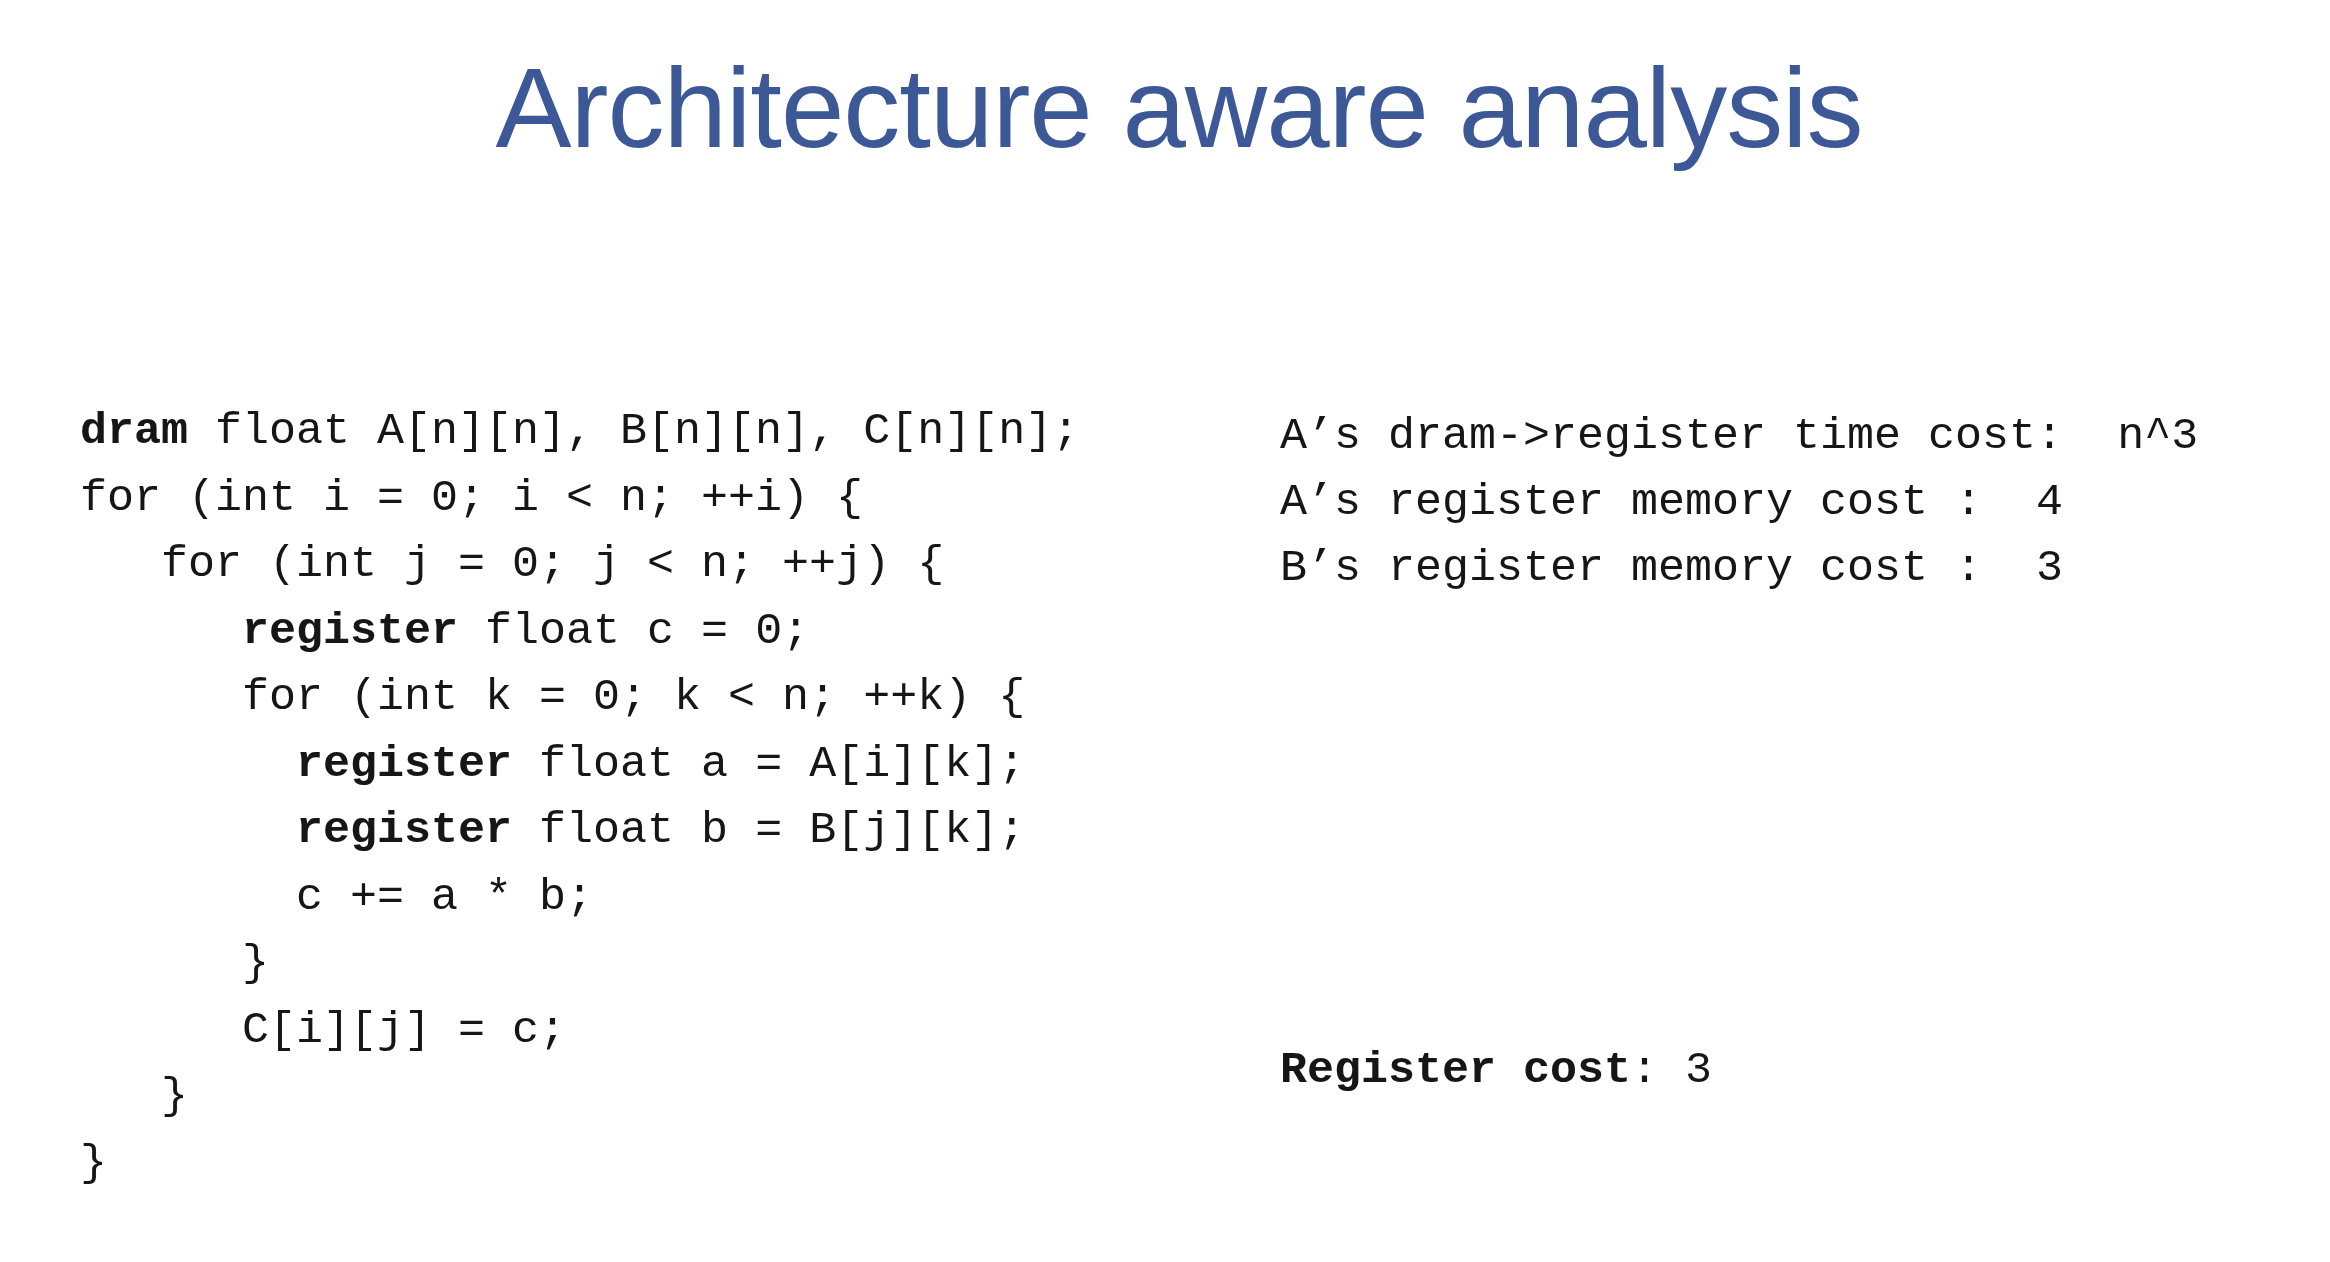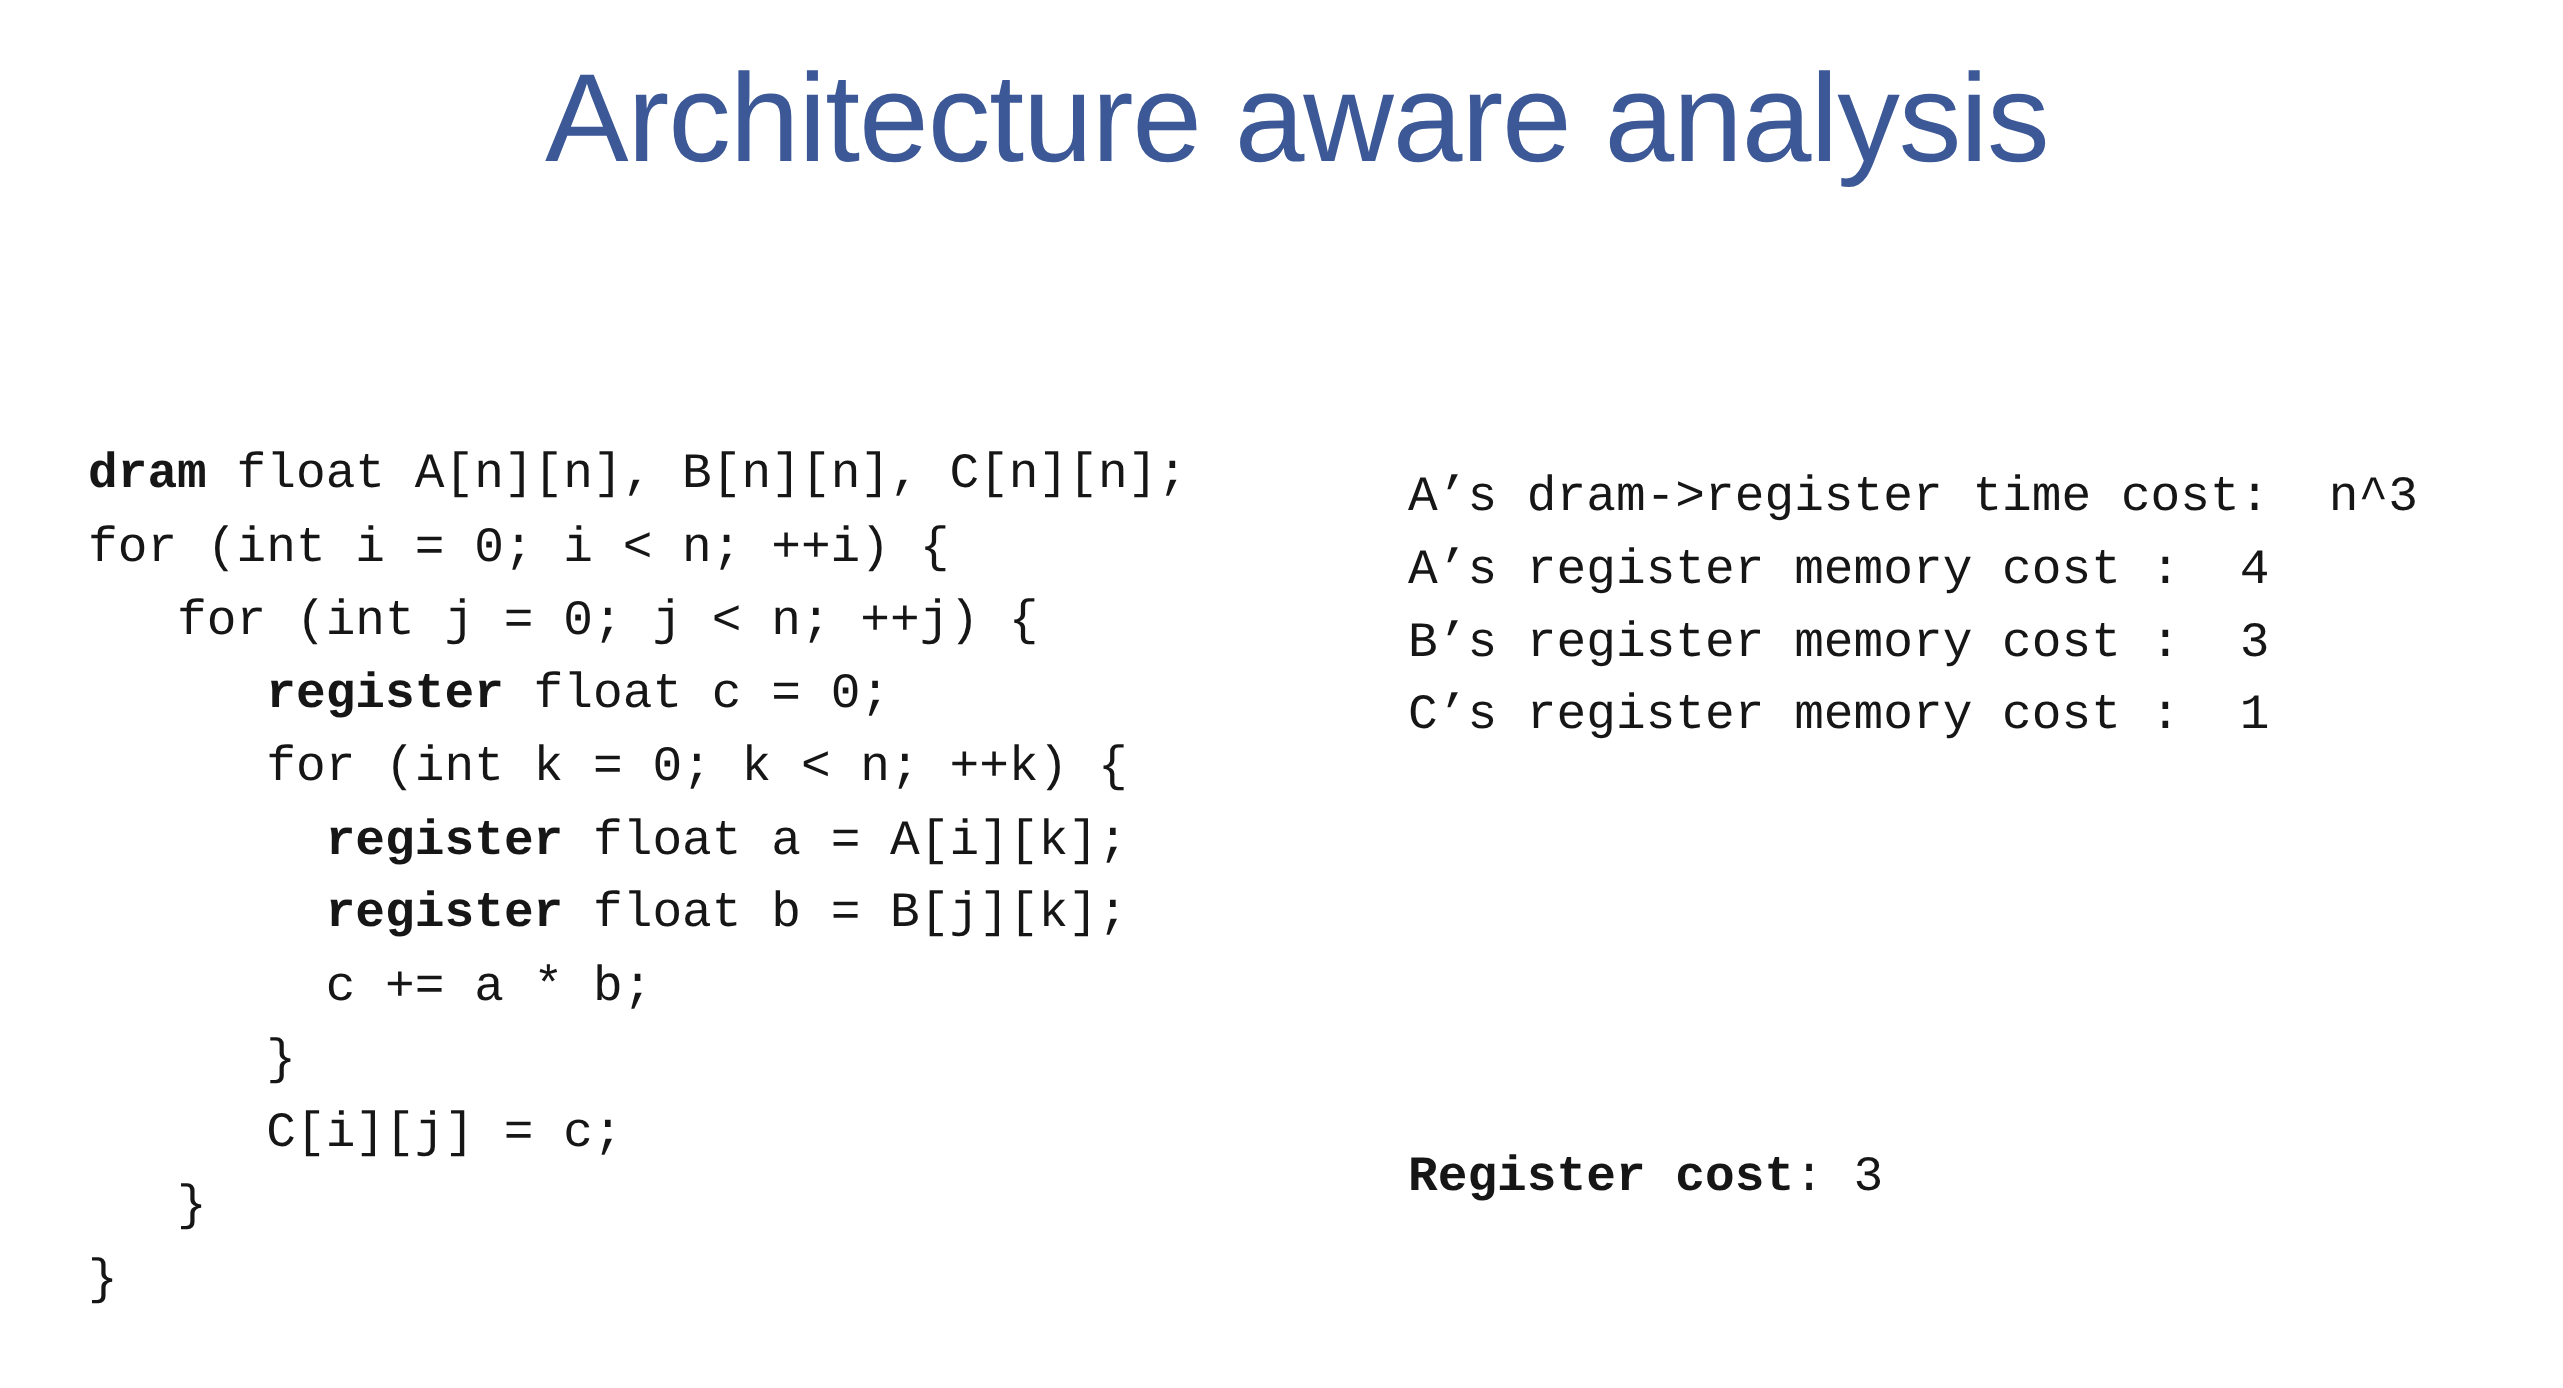--- a/index.html
+++ b/index.html
@@ -40,33 +40,33 @@
   }
   .mono .line { white-space: pre; font-family: Liberation Mono, monospace; }
   .mono .b { font-weight: bold; }
   .code {
     left: 80px;
     top: 399px;
     line-height: 66.5px;
   }
   .analysis {
     left: 1280px;
-    top: 420px;
+    top: 404px;
     line-height: 66px;
   }
   .summary {
     left: 1280px;
     top: 1044px;
     line-height: 53px;
   }
 </style>
 </head>
 <body>
 
 <div class="slide" style="background: rgb(255, 255, 255);">
   <h1 class="title" style="color: rgb(60, 88, 150);">Architecture aware analysis</h1>
 
   <div class="mono code" style="color: rgb(22, 22, 22);"><div class="line"><span class="b">dram</span><span> float A[n][n], B[n][n], C[n][n];</span></div><div class="line"><span>for (int i = 0; i &lt; n; ++i) {</span></div><div class="line"><span>   for (int j = 0; j &lt; n; ++j) {</span></div><div class="line"><span>      </span><span class="b">register</span><span> float c = 0;</span></div><div class="line"><span>      for (int k = 0; k &lt; n; ++k) {</span></div><div class="line"><span>        </span><span class="b">register</span><span> float a = A[i][k];</span></div><div class="line"><span>        </span><span class="b">register</span><span> float b = B[j][k];</span></div><div class="line"><span>        c += a * b;</span></div><div class="line"><span>      }</span></div><div class="line"><span>      C[i][j] = c;</span></div><div class="line"><span>   }</span></div><div class="line"><span>}</span></div></div>
 
-  <div class="mono analysis" style="color: rgb(22, 22, 22);"><div class="line">A’s dram-&gt;register time cost:  n^3</div><div class="line">A’s register memory cost :  4</div><div class="line">B’s register memory cost :  3</div><div class="line">C’s register memory cost :  1</div></div>
+  <div class="mono analysis" style="color: rgb(22, 22, 22);"><div class="line">A’s dram-&gt;register time cost:  n^3</div><div class="line">A’s register memory cost :  4</div><div class="line">B’s register memory cost :  3</div></div>
 
   <div class="mono summary" style="color: rgb(22, 22, 22);"><div class="line"><span class="b">Register cost</span><span>: 3</span></div></div>
 </div>
 
 </body></html>

